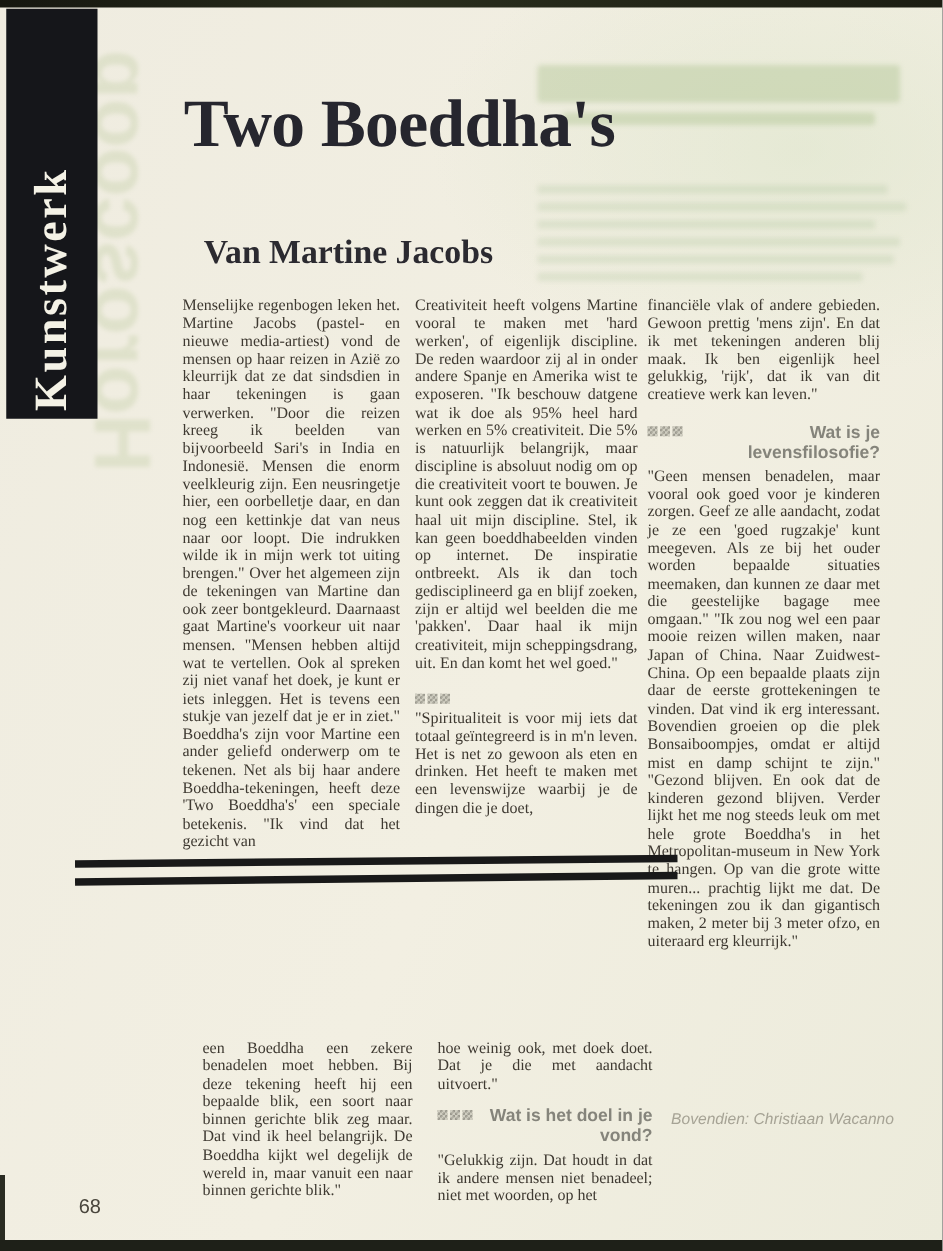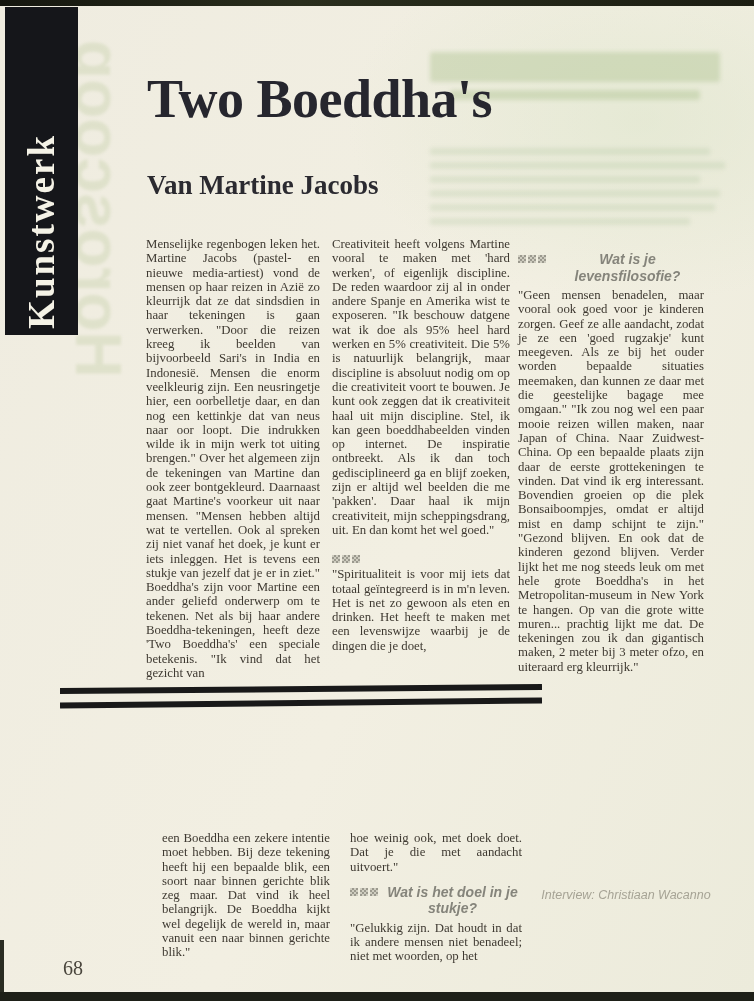--- a/index.html
+++ b/index.html
@@ -55,22 +55,21 @@
   .c1t{left:146px;top:237px;width:174px;height:450px;}
   .c2t{left:332px;top:237px;width:178px;height:450px;}
   .c3 {left:518px;top:237px;width:186px;height:660px;}
   .c1b{left:162px;top:831px;width:168px;height:150px;}
   .c2b{left:350px;top:831px;width:172px;height:150px;}
 
   .sec-head{
     display:flex;align-items:flex-start;margin:14px 0 4px 0;
     font-family:"Liberation Sans","DejaVu Sans",sans-serif;
     font-weight:bold;font-size:14px;line-height:16.5px;color:#85847b;
-    text-align:center;
-    font-style:italic;
+    text-align:right;
   }
   .chk-wrap{display:flex;gap:2px;margin:4px 5px 0 0;flex:none;}
   .chk{
     width:8px;height:8px;
     background-image:
       linear-gradient(45deg,#9b998e 25%,transparent 25%,transparent 75%,#9b998e 75%),
       linear-gradient(45deg,#9b998e 25%,#cfcdc0 25%,#cfcdc0 75%,#9b998e 75%);
     background-size:4px 4px;background-position:0 0,2px 2px;
   }
 
@@ -83,22 +82,22 @@
     font-size:30px;line-height:41px;color:#a49f91;text-align:center;
     letter-spacing:1px;padding:10px 4px 2px 4px;font-weight:normal;
   }
 
   .credit{
     position:absolute;left:528px;top:888px;width:196px;text-align:center;
     font-style:italic;font-size:12.5px;color:#a6a395;
     font-family:"Liberation Sans",sans-serif;
   }
   .pageno{
-    position:absolute;left:63px;top:957px;font-size:20px;color:#4a463d;
-    font-family:Liberation Serif, serif;
+    position:absolute;left:63px;top:957px;font-size:16px;color:#4a463d;
+    font-family:Liberation Sans, sans-serif;
   }
 </style>
 </head>
 <body>
 
 <div class="page">
 
   <div class="edge-top"></div>
 
   <div class="ghost-v">
@@ -114,39 +113,40 @@
     <div class="g-line" style="width:290px;"></div>
     <div class="g-line" style="width:285px;"></div>
     <div class="g-line" style="width:260px;"></div>
   </div>
 
   <div class="sidebar">
     <span class="vtext">Kunstwerk</span>
   </div>
 
   <h1 class="title" style="margin:0;">Two Boeddha's</h1>
-  <h2 class="byline" style="margin:0;">Van Martine Jacobs</h2>
+  <h2 class="byline" style="margin:16px;">Van Martine Jacobs</h2>
 
   <div class="body-col c1t">
     <span>Menselijke regenbogen leken het. Martine Jacobs (pastel- en nieuwe media-artiest) vond de mensen op haar reizen in Azië zo kleurrijk dat ze dat sindsdien in haar tekeningen is gaan verwerken. "Door die reizen kreeg ik beelden van bijvoorbeeld Sari's in India en Indonesië. Mensen die enorm veelkleurig zijn. Een neusringetje hier, een oorbelletje daar, en dan nog een kettinkje dat van neus naar oor loopt. Die indrukken wilde ik in mijn werk tot uiting brengen." Over het algemeen zijn de tekeningen van Martine dan ook zeer bontgekleurd. Daarnaast gaat Martine's voorkeur uit naar mensen. "Mensen hebben altijd wat te vertellen. Ook al spreken zij niet vanaf het doek, je kunt er iets inleggen. Het is tevens een stukje van jezelf dat je er in ziet." Boeddha's zijn voor Martine een ander geliefd onderwerp om te tekenen. Net als bij haar andere Boeddha-tekeningen, heeft deze 'Two Boeddha's' een speciale betekenis. "Ik vind dat het gezicht van</span>
   </div>
 
   <div class="body-col c2t">
     <span>Creativiteit heeft volgens Martine vooral te maken met 'hard werken', of eigenlijk discipline. De reden waardoor zij al in onder andere Spanje en Amerika wist te exposeren. "Ik beschouw datgene wat ik doe als 95% heel hard werken en 5% creativiteit. Die 5% is natuurlijk belangrijk, maar discipline is absoluut nodig om op die creativiteit voort te bouwen. Je kunt ook zeggen dat ik creativiteit haal uit mijn discipline. Stel, ik kan geen boeddhabeelden vinden op internet. De inspiratie ontbreekt. Als ik dan toch gedisciplineerd ga en blijf zoeken, zijn er altijd wel beelden die me 'pakken'. Daar haal ik mijn creativiteit, mijn scheppingsdrang, uit. En dan komt het wel goed."</span>
     <div class="sec-head">
       <span class="chk-wrap">
           <span class="chk"></span>
           <span class="chk"></span>
           <span class="chk"></span>
         </span>
     </div>
     <span>"Spiritualiteit is voor mij iets dat totaal geïntegreerd is in m'n leven. Het is net zo gewoon als eten en drinken. Het heeft te maken met een levenswijze waarbij je de dingen die je doet,</span>
   </div>
 
   <div class="body-col c3">
+    <span>financiële vlak of andere gebieden. Gewoon prettig 'mens zijn'. En dat ik met tekeningen anderen blij maak. Ik ben eigenlijk heel gelukkig, 'rijk', dat ik van dit creatieve werk kan leven."</span>
 
     <div class="sec-head">
       <span class="chk-wrap">
           <span class="chk"></span>
           <span class="chk"></span>
           <span class="chk"></span>
         </span>
       <span>Wat is je levensfilosofie?</span>
     </div>
     <span>"Geen mensen benadelen, maar vooral ook goed voor je kinderen zorgen. Geef ze alle aandacht, zodat je ze een 'goed rugzakje' kunt meegeven. Als ze bij het ouder worden bepaalde situaties meemaken, dan kunnen ze daar met die geestelijke bagage mee omgaan."</span>
@@ -155,34 +155,34 @@
 
     <span>"Gezond blijven. En ook dat de kinderen gezond blijven. Verder lijkt het me nog steeds leuk om met hele grote Boeddha's in het Metropolitan-museum in New York te hangen. Op van die grote witte muren... prachtig lijkt me dat. De tekeningen zou ik dan gigantisch maken, 2 meter bij 3 meter ofzo, en uiteraard erg kleurrijk."</span>
   </div>
 
   <div class="quote-block">
     <div class="rule r1"></div>
     <div class="rule r2"></div>
   </div>
 
   <div class="body-col c1b">
-    <span>een Boeddha een zekere intentie moet hebben. Bij deze tekening heeft hij een bepaalde blik, een soort naar binnen gerichte blik zeg maar. Dat vind ik heel belangrijk. De Boeddha kijkt wel degelijk de wereld in, maar vanuit een naar binnen gerichte blik."</span>
+    <span>een Boeddha een zekere benadelen moet hebben. Bij deze tekening heeft hij een bepaalde blik, een soort naar binnen gerichte blik zeg maar. Dat vind ik heel belangrijk. De Boeddha kijkt wel degelijk de wereld in, maar vanuit een naar binnen gerichte blik."</span>
   </div>
 
   <div class="body-col c2b">
     <span>hoe weinig ook, met doek doet. Dat je die met aandacht uitvoert."</span>
     <div class="sec-head" style="margin-top:10px;">
       <span class="chk-wrap">
           <span class="chk"></span>
           <span class="chk"></span>
           <span class="chk"></span>
         </span>
-      <span>Wat is het doel in je stukje?</span>
+      <span>Wat is het doel in je vond?</span>
     </div>
     <span>"Gelukkig zijn. Dat houdt in dat ik andere mensen niet benadeel; niet met woorden, op het</span>
   </div>
 
-  <div class="credit">Interview: Christiaan Wacanno</div>
+  <div class="credit">Bovendien: Christiaan Wacanno</div>
   <div class="pageno">68</div>
 
   <div class="edge-left"></div>
   <div class="edge-bottom"></div>
 </div>
 
 </body></html>

